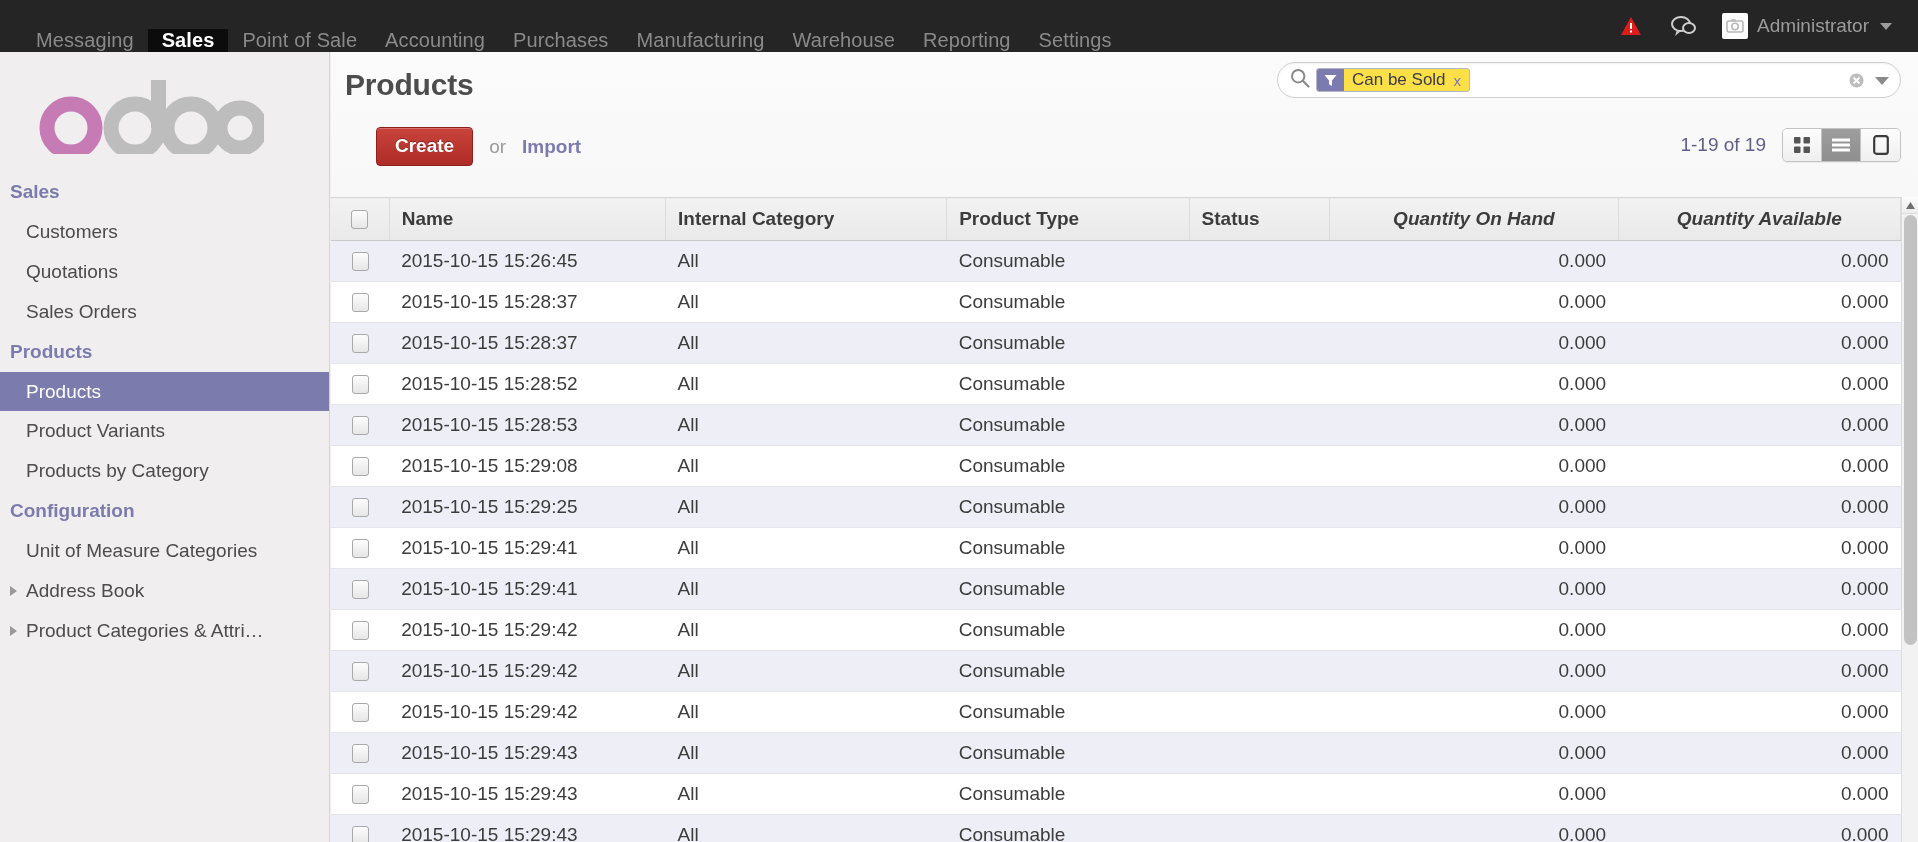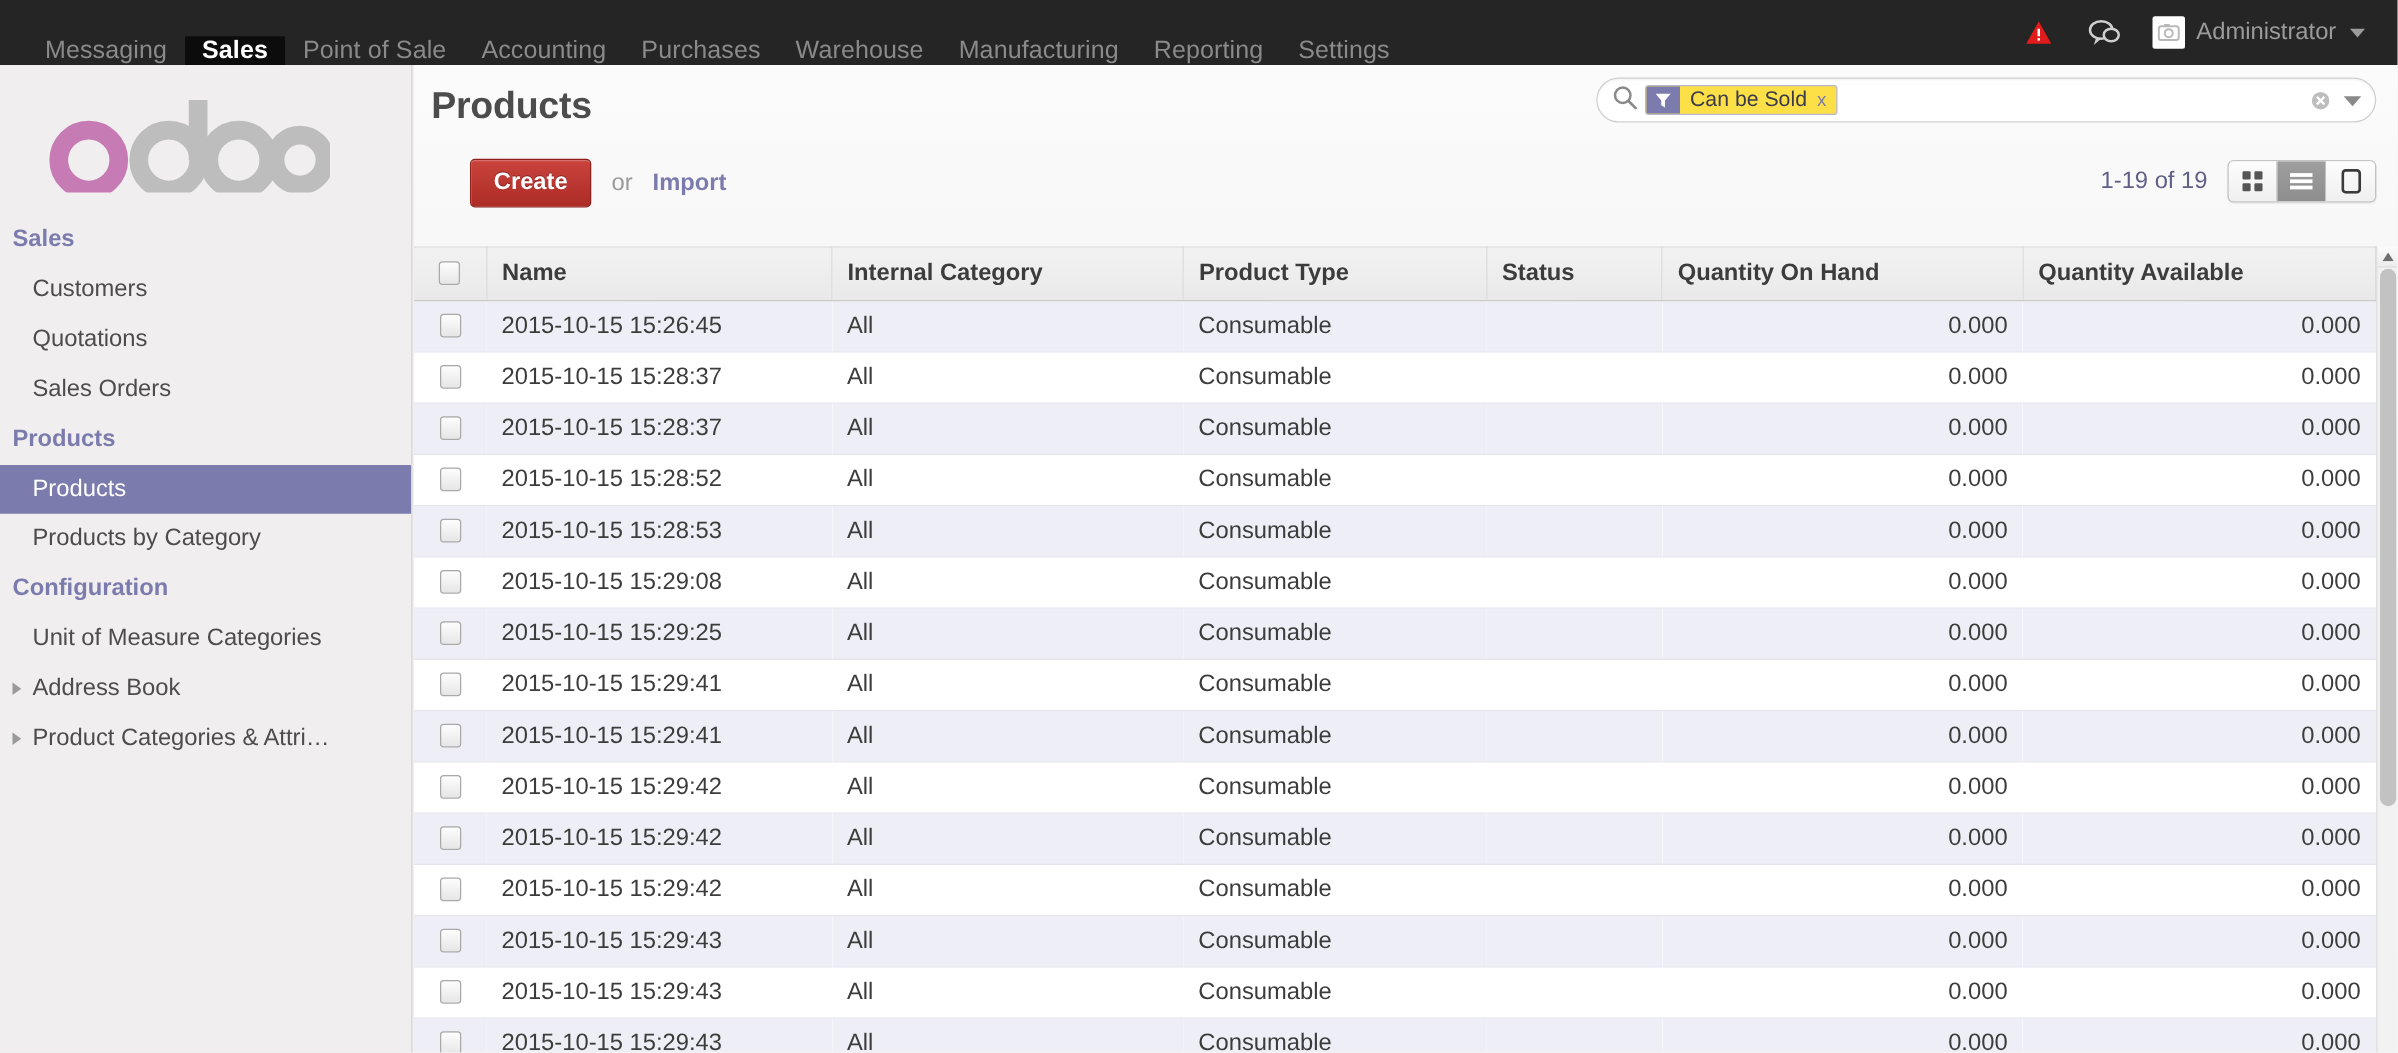--- a/index.html
+++ b/index.html
@@ -242,21 +242,21 @@
     border-right: 1px solid #dcdcdc;
     color: #3c3c3c;
     font-weight: bold;
     text-align: left;
     padding: 10px 12px;
     height: 42px;
     white-space: nowrap;
     cursor: pointer;
     user-select: none;
   }
-  table.olist thead th.num { text-align: left; }
+  table.olist thead th.num { text-align: center; font-style: italic; }
   table.olist thead th.cbcol { border-right: 1px solid #dcdcdc; padding: 0; text-align:center; cursor: default;}
   table.olist tbody td {
     padding: 9px 12px;
     border-bottom: 1px solid #e4e4ee;
     color: #3c3c3c;
     white-space: nowrap;
     overflow: hidden;
     text-overflow: ellipsis;
     height: 34px;
   }
@@ -312,22 +312,22 @@
 </head>
 <body>
 
 <div class="navbar">
   <div class="nav-menus" id="nav-menus">
       <div class="nav-item">Messaging</div>
       <div class="nav-item active">Sales</div>
       <div class="nav-item">Point of Sale</div>
       <div class="nav-item">Accounting</div>
       <div class="nav-item">Purchases</div>
+      <div class="nav-item">Manufacturing</div>
       <div class="nav-item">Warehouse</div>
-      <div class="nav-item">Manufacturing</div>
       <div class="nav-item">Reporting</div>
       <div class="nav-item">Settings</div>
     </div>
   <div class="nav-right">
 
     <div class="nav-icon-btn">
       <svg width="22" height="20" viewBox="0 0 22 20" aria-hidden="true">
         <path d="M11 1 L21 19 L1 19 Z" fill="#e01b1b"></path>
         <rect x="10" y="7" width="2" height="6" fill="#ffffff"></rect>
         <rect x="10" y="14.5" width="2" height="2" fill="#ffffff"></rect>
@@ -373,20 +373,23 @@
       </div>
       <div class="menu-entry">
         <span>Quotations</span>
       </div>
       <div class="menu-entry">
         <span>Sales Orders</span>
       </div>
       <div class="menu-section">Products</div>
       <div class="menu-entry selected">
         <span>Products</span>
+      </div>
+      <div class="menu-entry">
+        <span>Product Variants</span>
       </div>
       <div class="menu-entry">
         <span>Products by Category</span>
       </div>
       <div class="menu-section">Configuration</div>
       <div class="menu-entry">
         <span>Unit of Measure Categories</span>
       </div>
       <div class="menu-entry">
         <span class="tri-right"></span>

